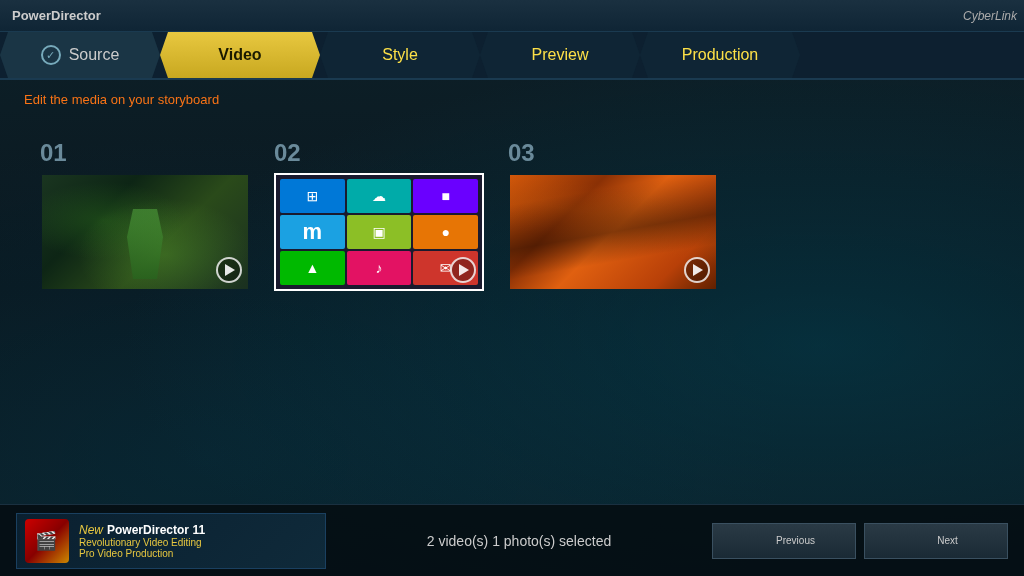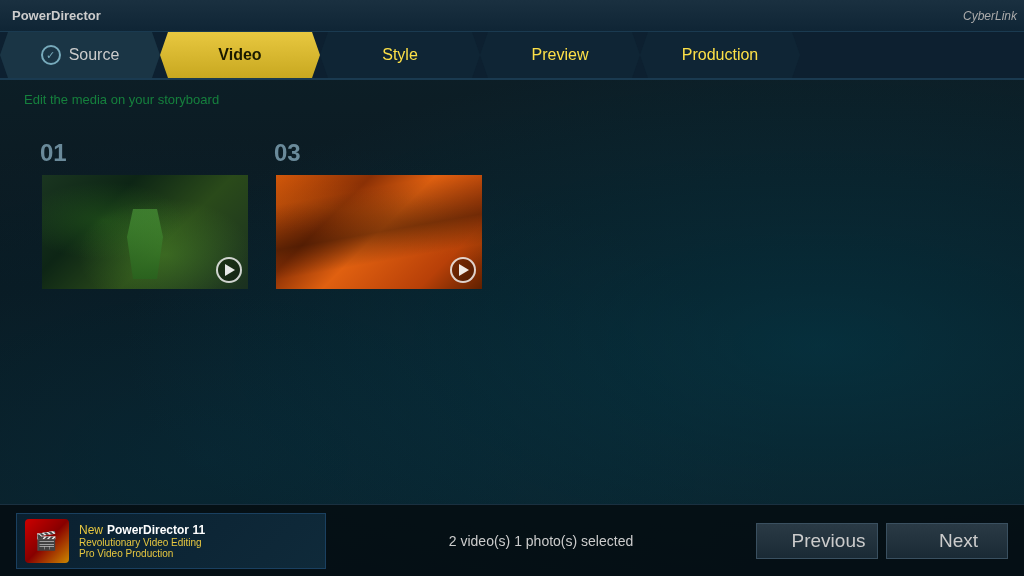--- a/index.html
+++ b/index.html
@@ -97,21 +97,21 @@
       justify-content: center;
       margin-right: 8px;
       font-size: 11px;
       color: #7ab;
     }
 
     
     .subtitle {
       padding: 12px 24px 8px;
       font-size: 13px;
-      color: #15803d;
+      color: #f97316;
       position: relative;
     }
 
     
     .content-area {
       position: relative;
       padding: 16px 40px;
       flex: 1;
     }
 
@@ -279,20 +279,21 @@
     .promo-text {
       flex: 1;
     }
     .promo-title {
       font-size: 12px;
       color: #fff;
       font-weight: bold;
     }
     .promo-title .new-badge {
       color: #e8c840;
+      font-style: italic;
       font-weight: normal;
       margin-right: 4px;
     }
     .promo-sub1 {
       font-size: 10px;
       color: #e8c840;
     }
     .promo-sub2 {
       font-size: 10px;
       color: #e8c840;
@@ -304,26 +305,26 @@
       font-size: 14px;
       color: #ccc;
     }
 
     .nav-buttons {
       display: flex;
       gap: 8px;
     }
 
     .nav-btn {
-      width: 122px;
+      width: 144px;
       height: 36px;
       background: linear-gradient(180deg, #2a3a45 0%, #1a2a35 100%);
       border: 1px solid #3a5060;
       color: #ccc;
-      font-size: 19px;
+      font-size: 10px;
       cursor: pointer;
       display: flex;
       align-items: center;
       justify-content: center;
       padding-left: 23px;
     }
   </style>
 </head>
 <body>
 
@@ -363,20 +364,39 @@
       <div class="media-thumb">
         <div class="media-thumb-inner thumb-01">
           <div class="thumb-01-figure"></div>
         </div>
         <div class="play-btn">
           <div class="play-triangle"></div>
         </div>
       </div>
     </div>
 
+    <div class="media-item">
+      <span class="media-number">02</span>
+      <div class="media-thumb selected">
+        <div class="media-thumb-inner thumb-02">
+          <div class="tile tile-blue">⊞</div>
+          <div class="tile tile-teal">☁</div>
+          <div class="tile tile-purple">■</div>
+          <div class="tile tile-cyan" style="font-size:22px;font-weight:bold;color:#fff;">m</div>
+          <div class="tile tile-lime">▣</div>
+          <div class="tile tile-orange">●</div>
+          <div class="tile tile-green">▲</div>
+          <div class="tile tile-pink">♪</div>
+          <div class="tile tile-red">✉</div>
+        </div>
+        <div class="play-btn">
+          <div class="play-triangle"></div>
+        </div>
+      </div>
+    </div>
 
     <div class="media-item">
       <span class="media-number">03</span>
       <div class="media-thumb">
         <div class="media-thumb-inner thumb-03"></div>
         <div class="play-btn">
           <div class="play-triangle"></div>
         </div>
       </div>
     </div>

